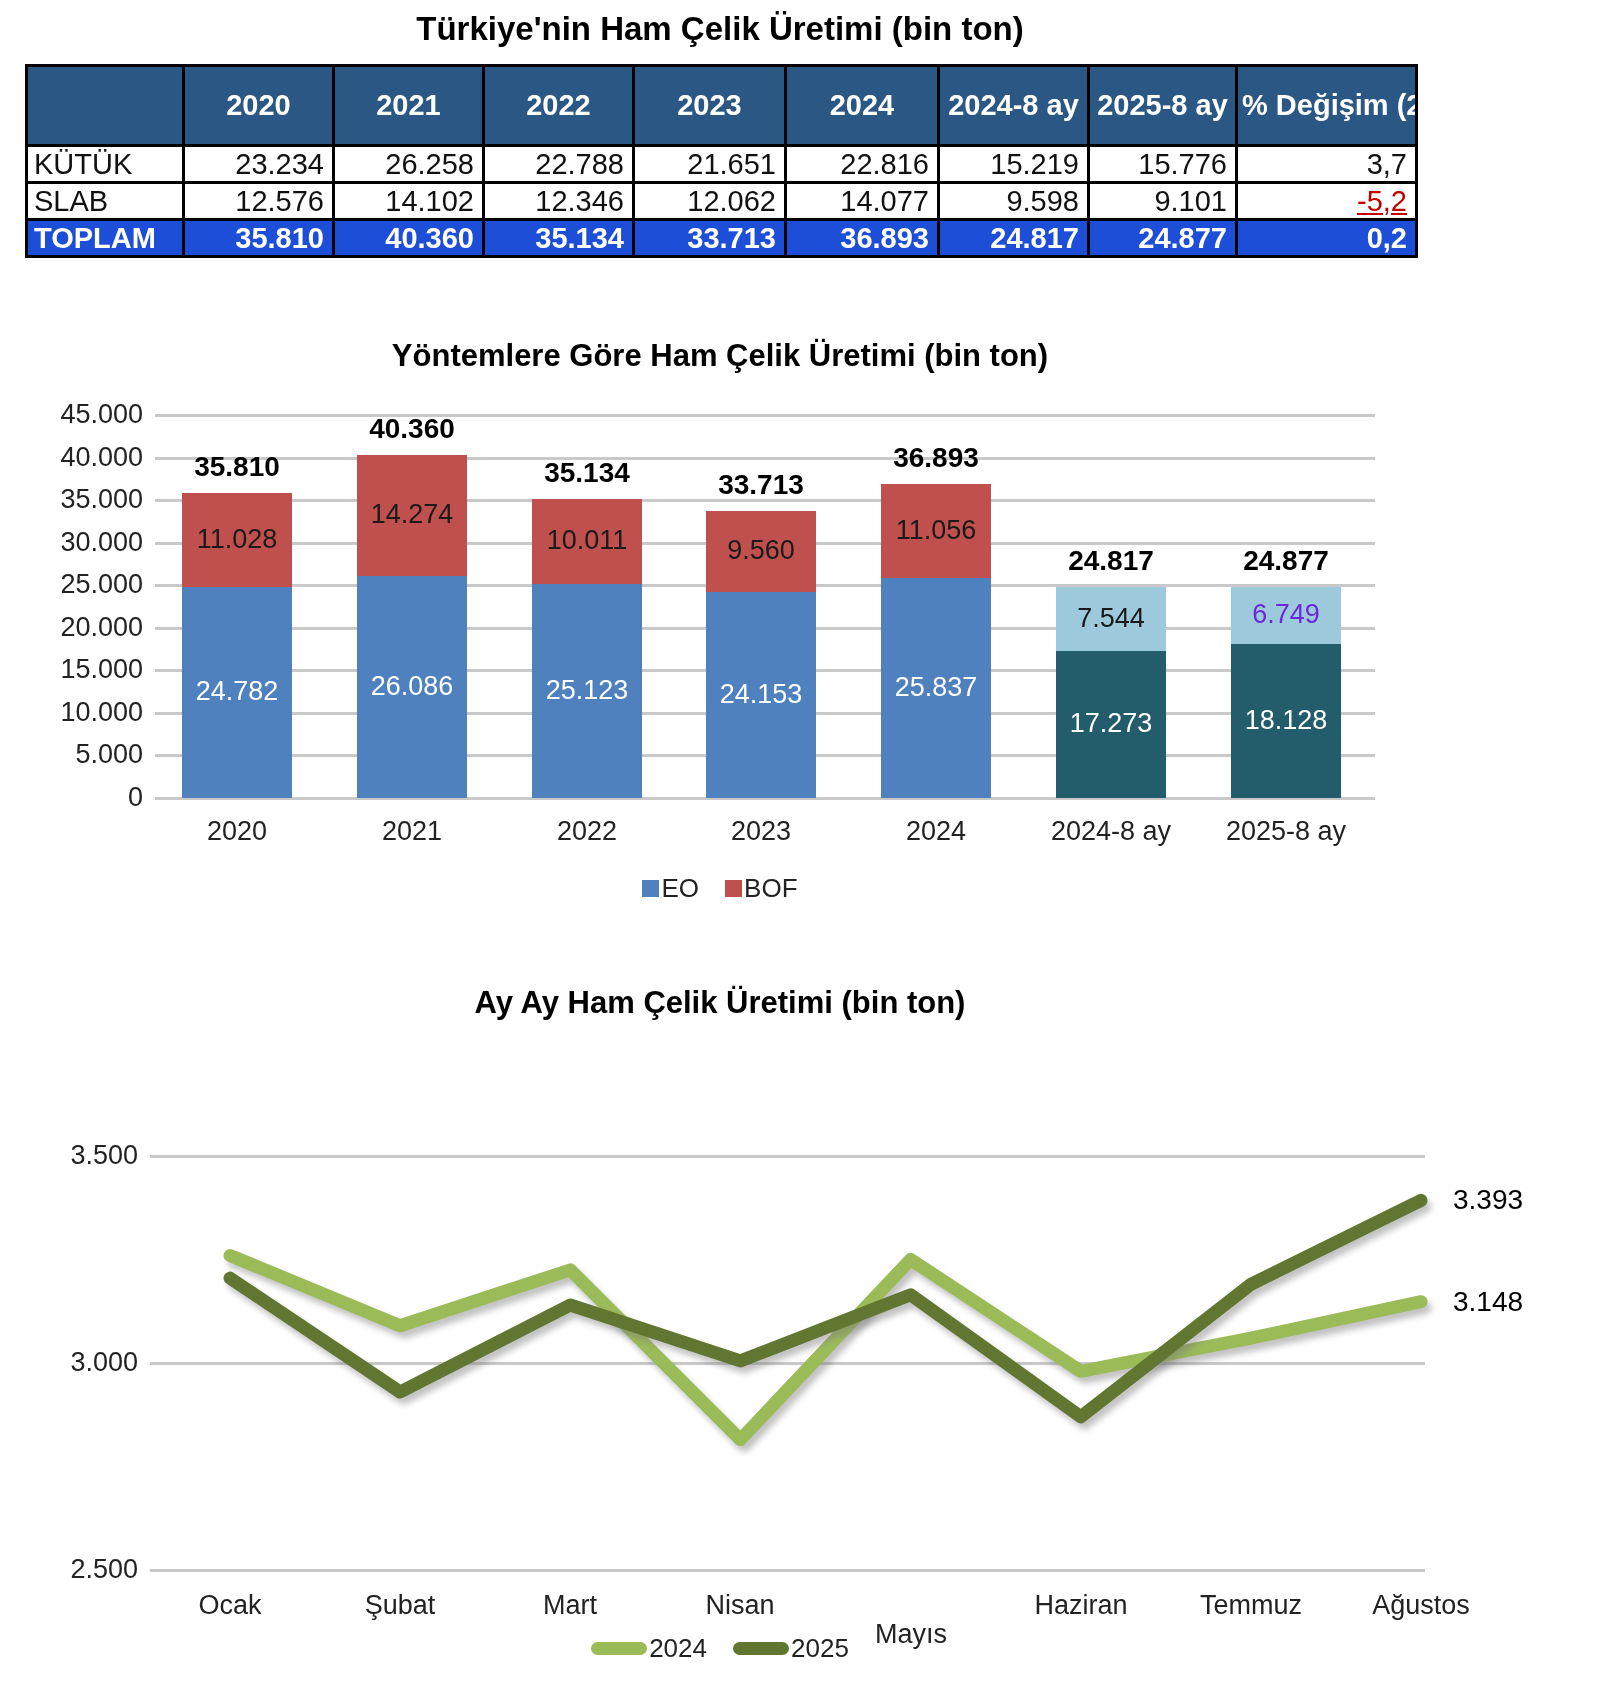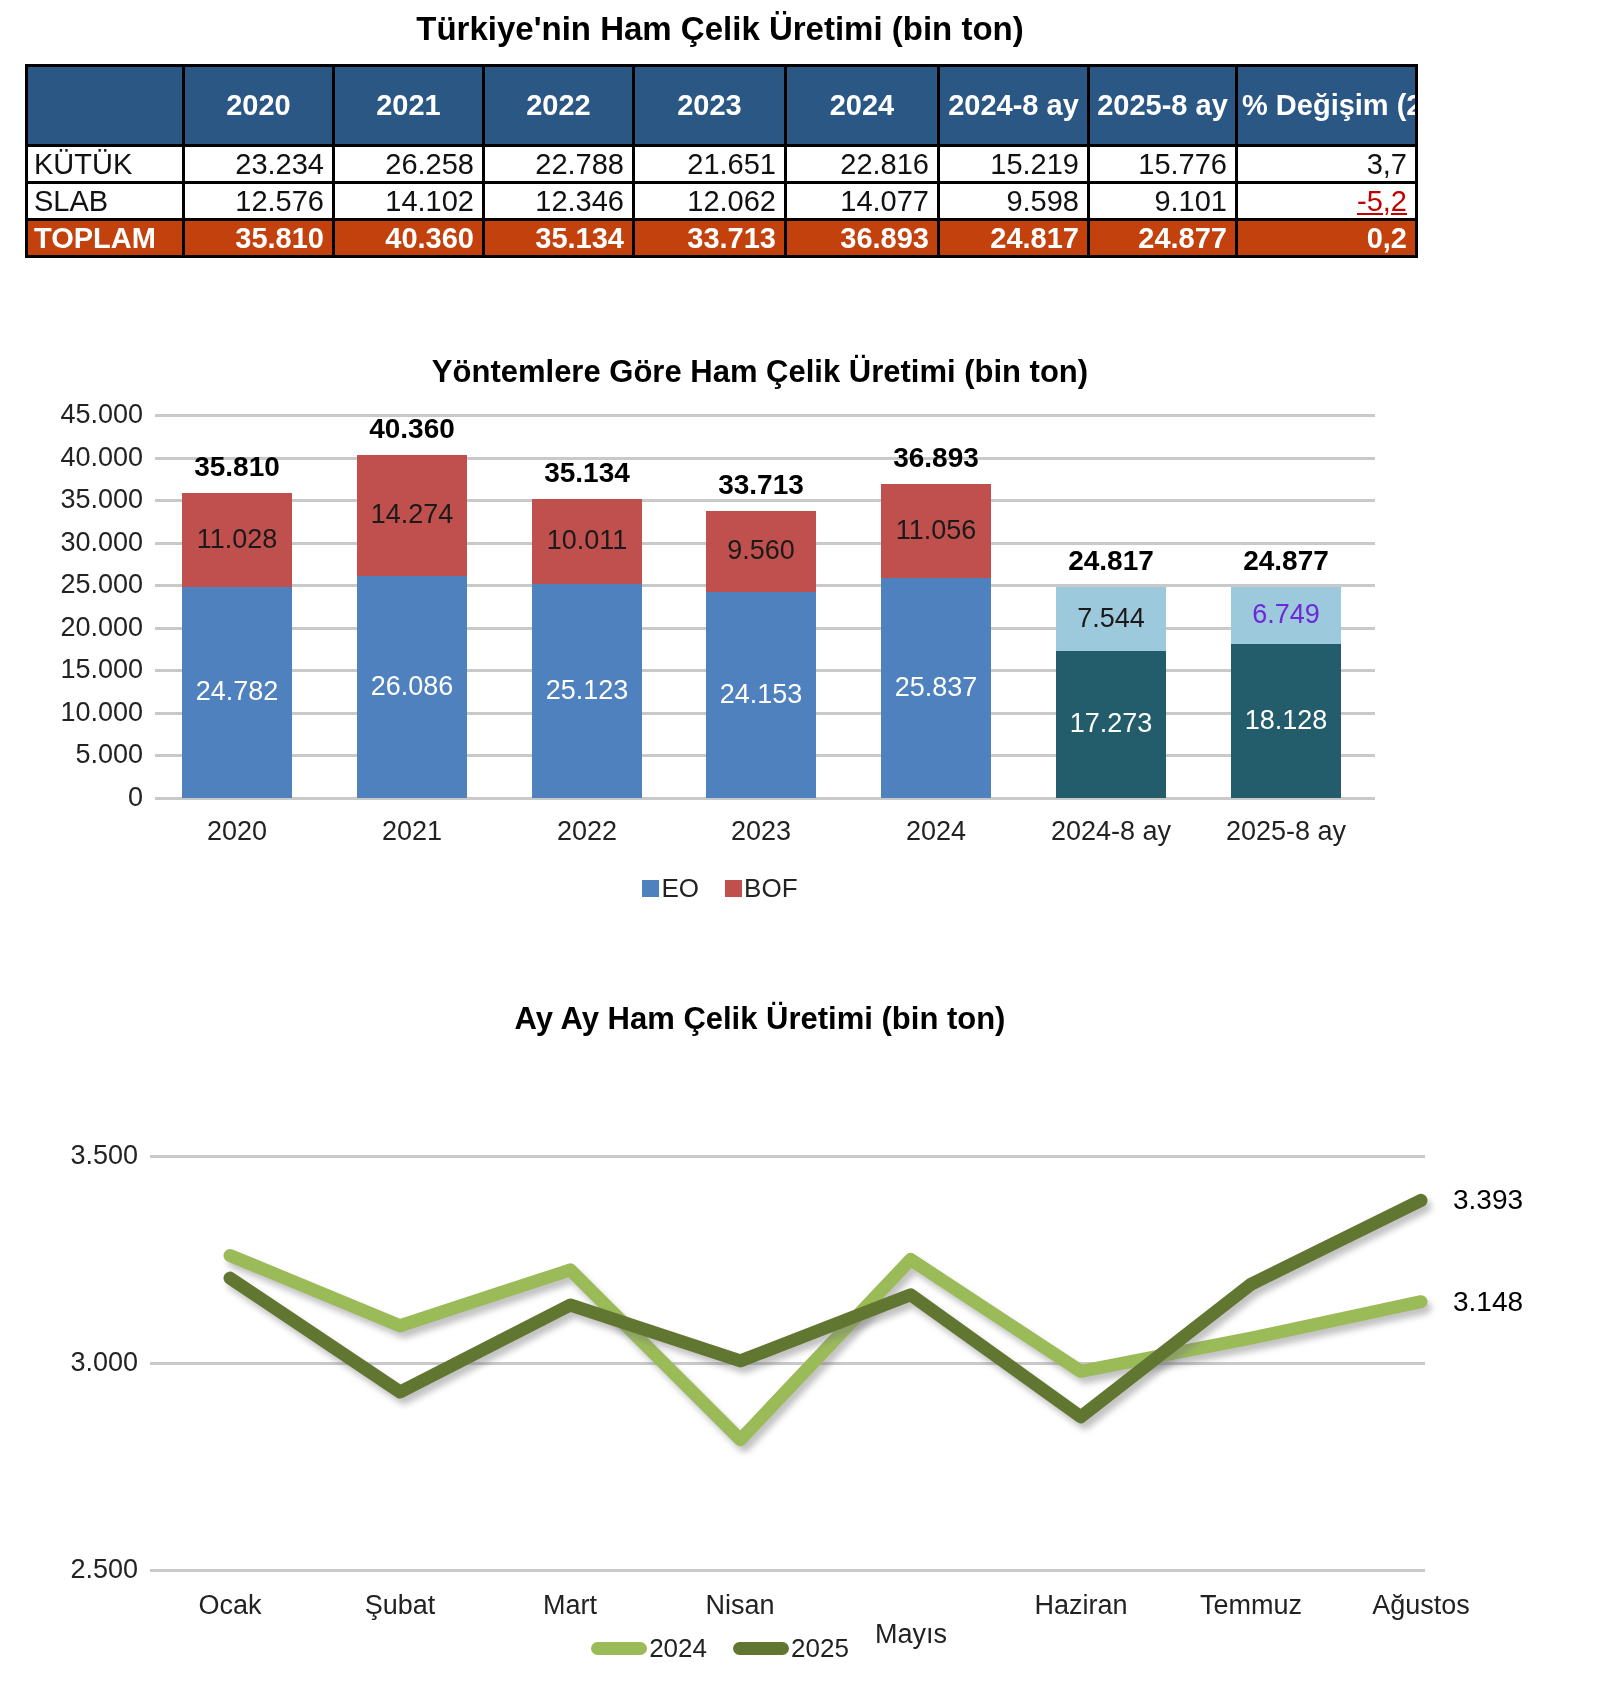--- a/index.html
+++ b/index.html
@@ -11,26 +11,26 @@
   .tbl-title { position:absolute; top:10px; left:0; width:1440px; text-align:center;
                font-size:33px; font-weight:bold; color:#000; }
   table.prod-table { position:absolute; top:64px; left:25px; width:1390px;
                      border-collapse:collapse; table-layout:fixed; }
   .prod-table th, .prod-table td { border:3px solid #000; white-space:nowrap; overflow:hidden; }
   .prod-table thead th { background:#2B5784; color:#fff; font-size:29px; font-weight:bold;
                          text-align:center; height:80px; line-height:1.15; padding:0 4px; }
   .prod-table tbody td { background:#fff; font-size:29px; height:37px;
                          text-align:right; padding:0 8px 0 0; }
   .prod-table tbody td.rowlabel { text-align:left; padding:0 0 0 6px; }
-  .prod-table tr.total td { background:#c2410c; color:#fff; font-weight:bold; }
+  .prod-table tr.total td { background:#1d4ed8; color:#fff; font-weight:bold; }
 
   
   .chart { position:absolute; left:0; width:1600px; }
-  .chart-title { position:absolute; top:16px; left:0; width:1440px; text-align:center;
-                 font-size:31px; font-weight:bold; color:#000;margin-left:40px; }
+  .chart-title { position:absolute; top:0; left:0; width:1440px; text-align:center;
+                 font-size:31px; font-weight:bold; color:#000; }
   .plot { position:absolute; }
   .gridline { position:absolute; left:0; width:100%; height:3px; background:#C9C9C9; }
   .ytick { position:absolute; left:-112px; width:100px; text-align:right;
            font-size:27px; color:#222; }
   .xtick { position:absolute; text-align:center; font-size:27px; color:#222; }
 
   
   #bar-chart { top:338px; height:600px; }
   #bar-plot  { top:77px; left:155px; width:1220px; height:383px; }
   .bar-seg   { position:absolute; }

